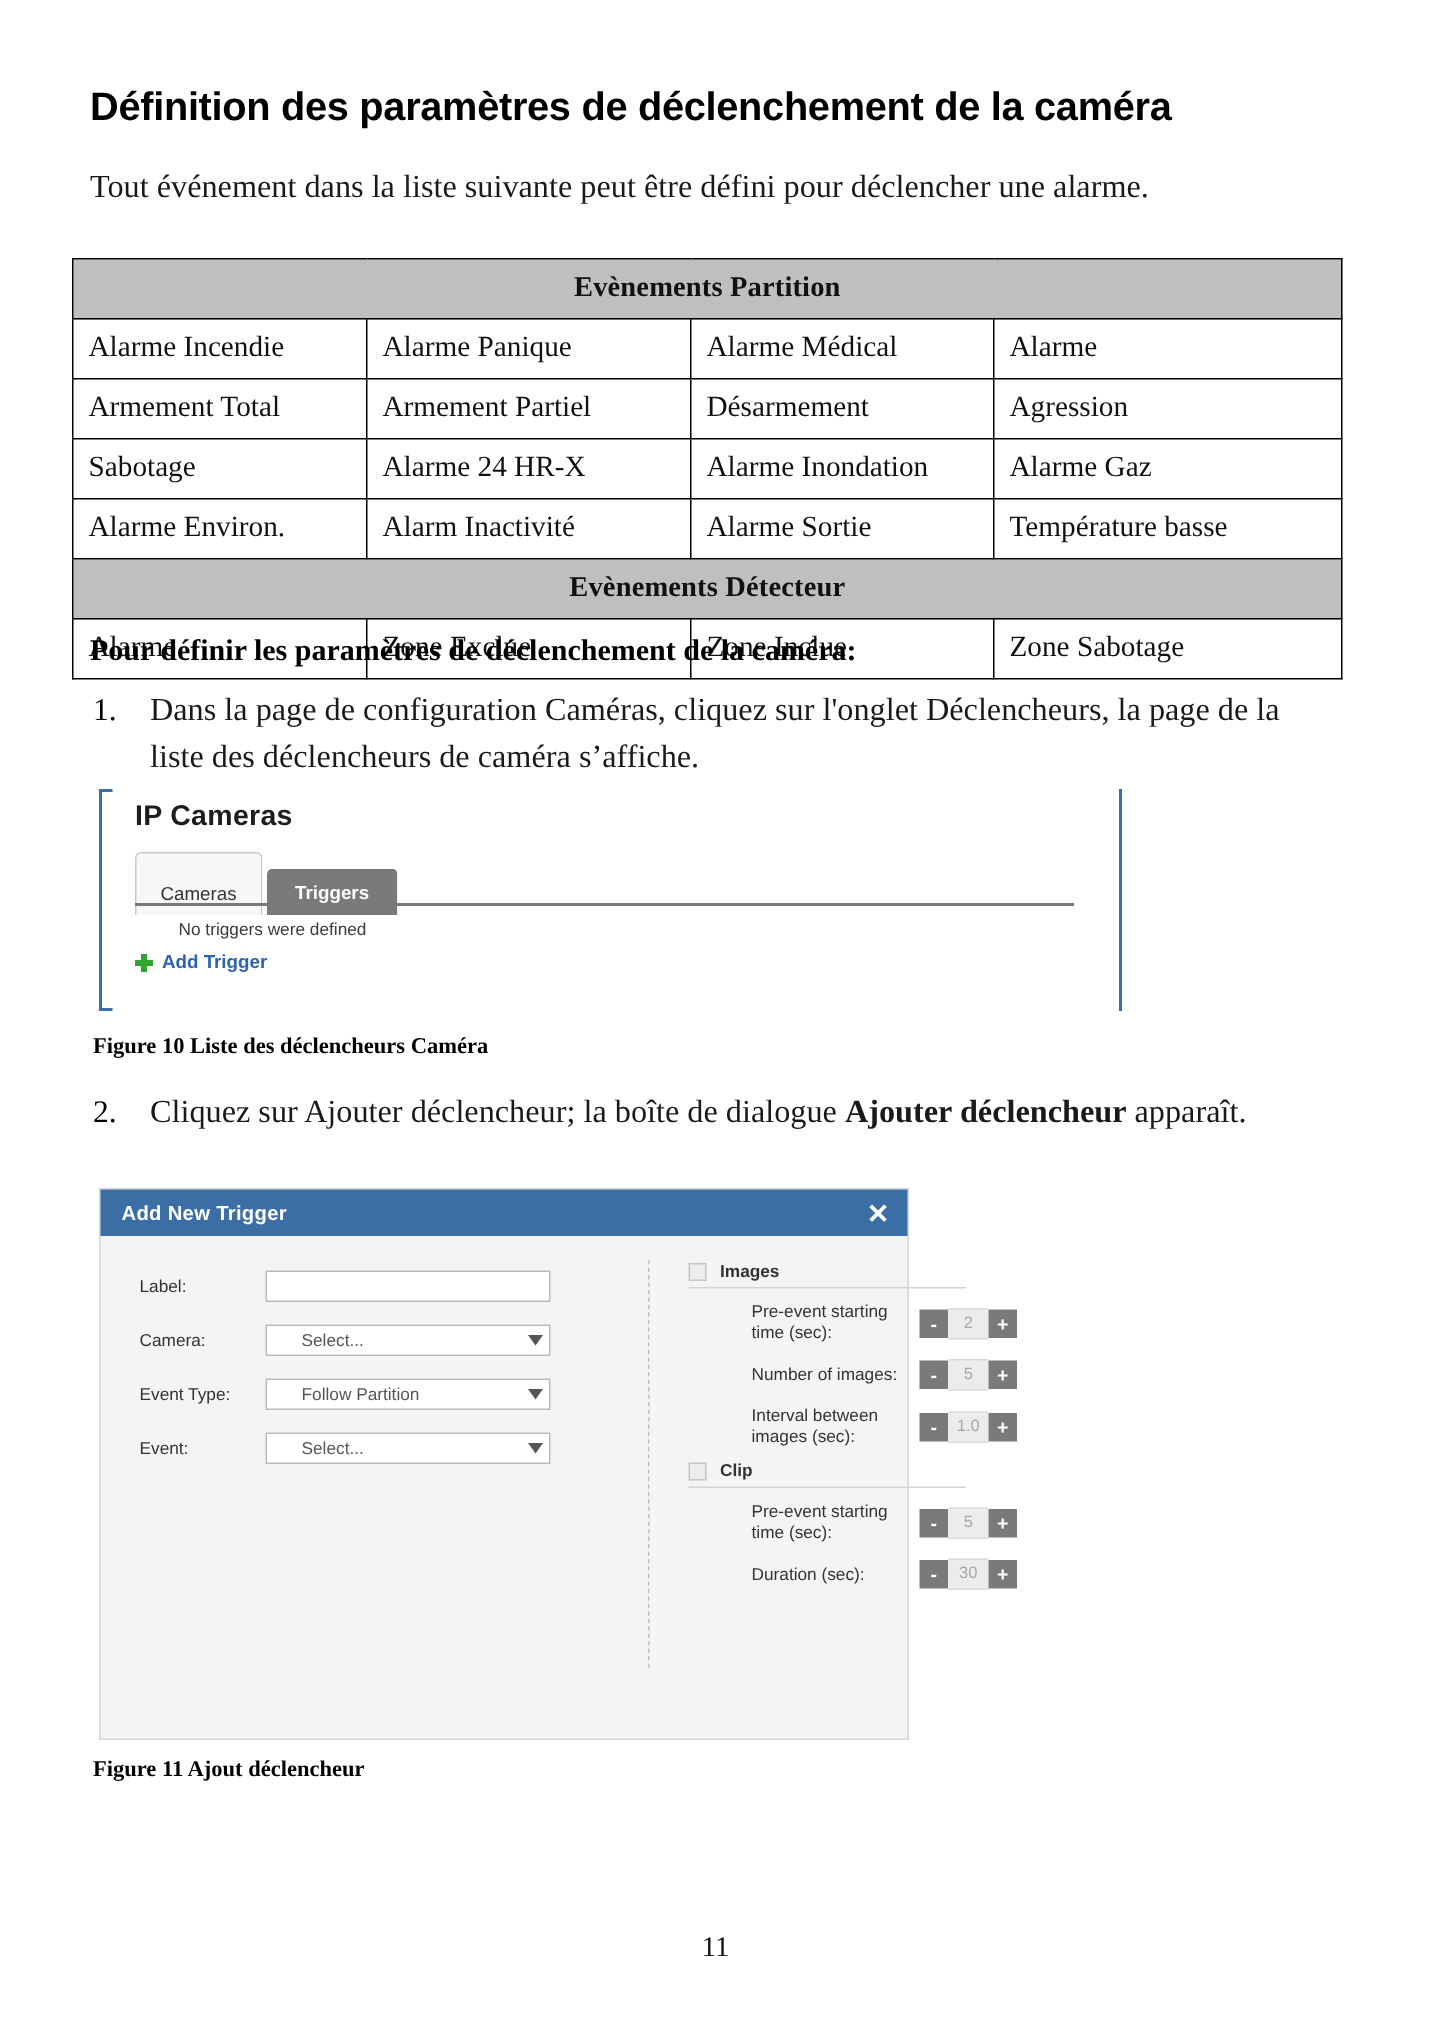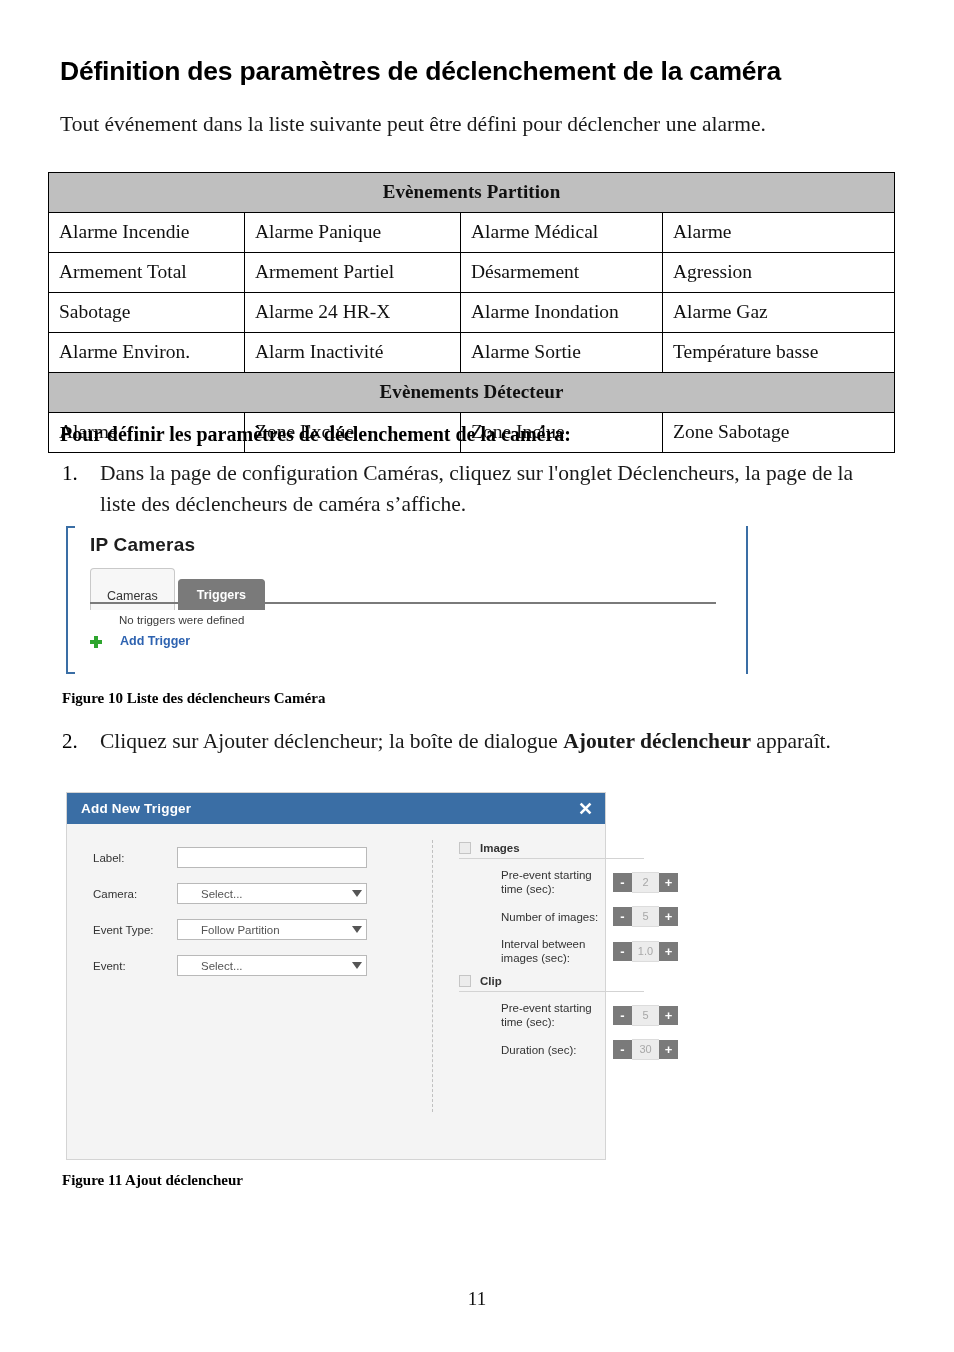--- a/index.html
+++ b/index.html
@@ -195,21 +195,21 @@
     font-size: 11.5px;
     color: #3a3a3a;
     margin-left: 29px;
   }
   .ipc-add {
     position: absolute;
     left: 24px;
     top: 108px;
     display: flex;
     align-items: flex-end;
-    gap: 18px;
+    gap: 6px;
   }
   .plus-icon {
     position: relative;
     width: 12px;
     height: 12px;
     display: inline-block;
   }
   .plus-icon::before,
   .plus-icon::after {
     content: "";

